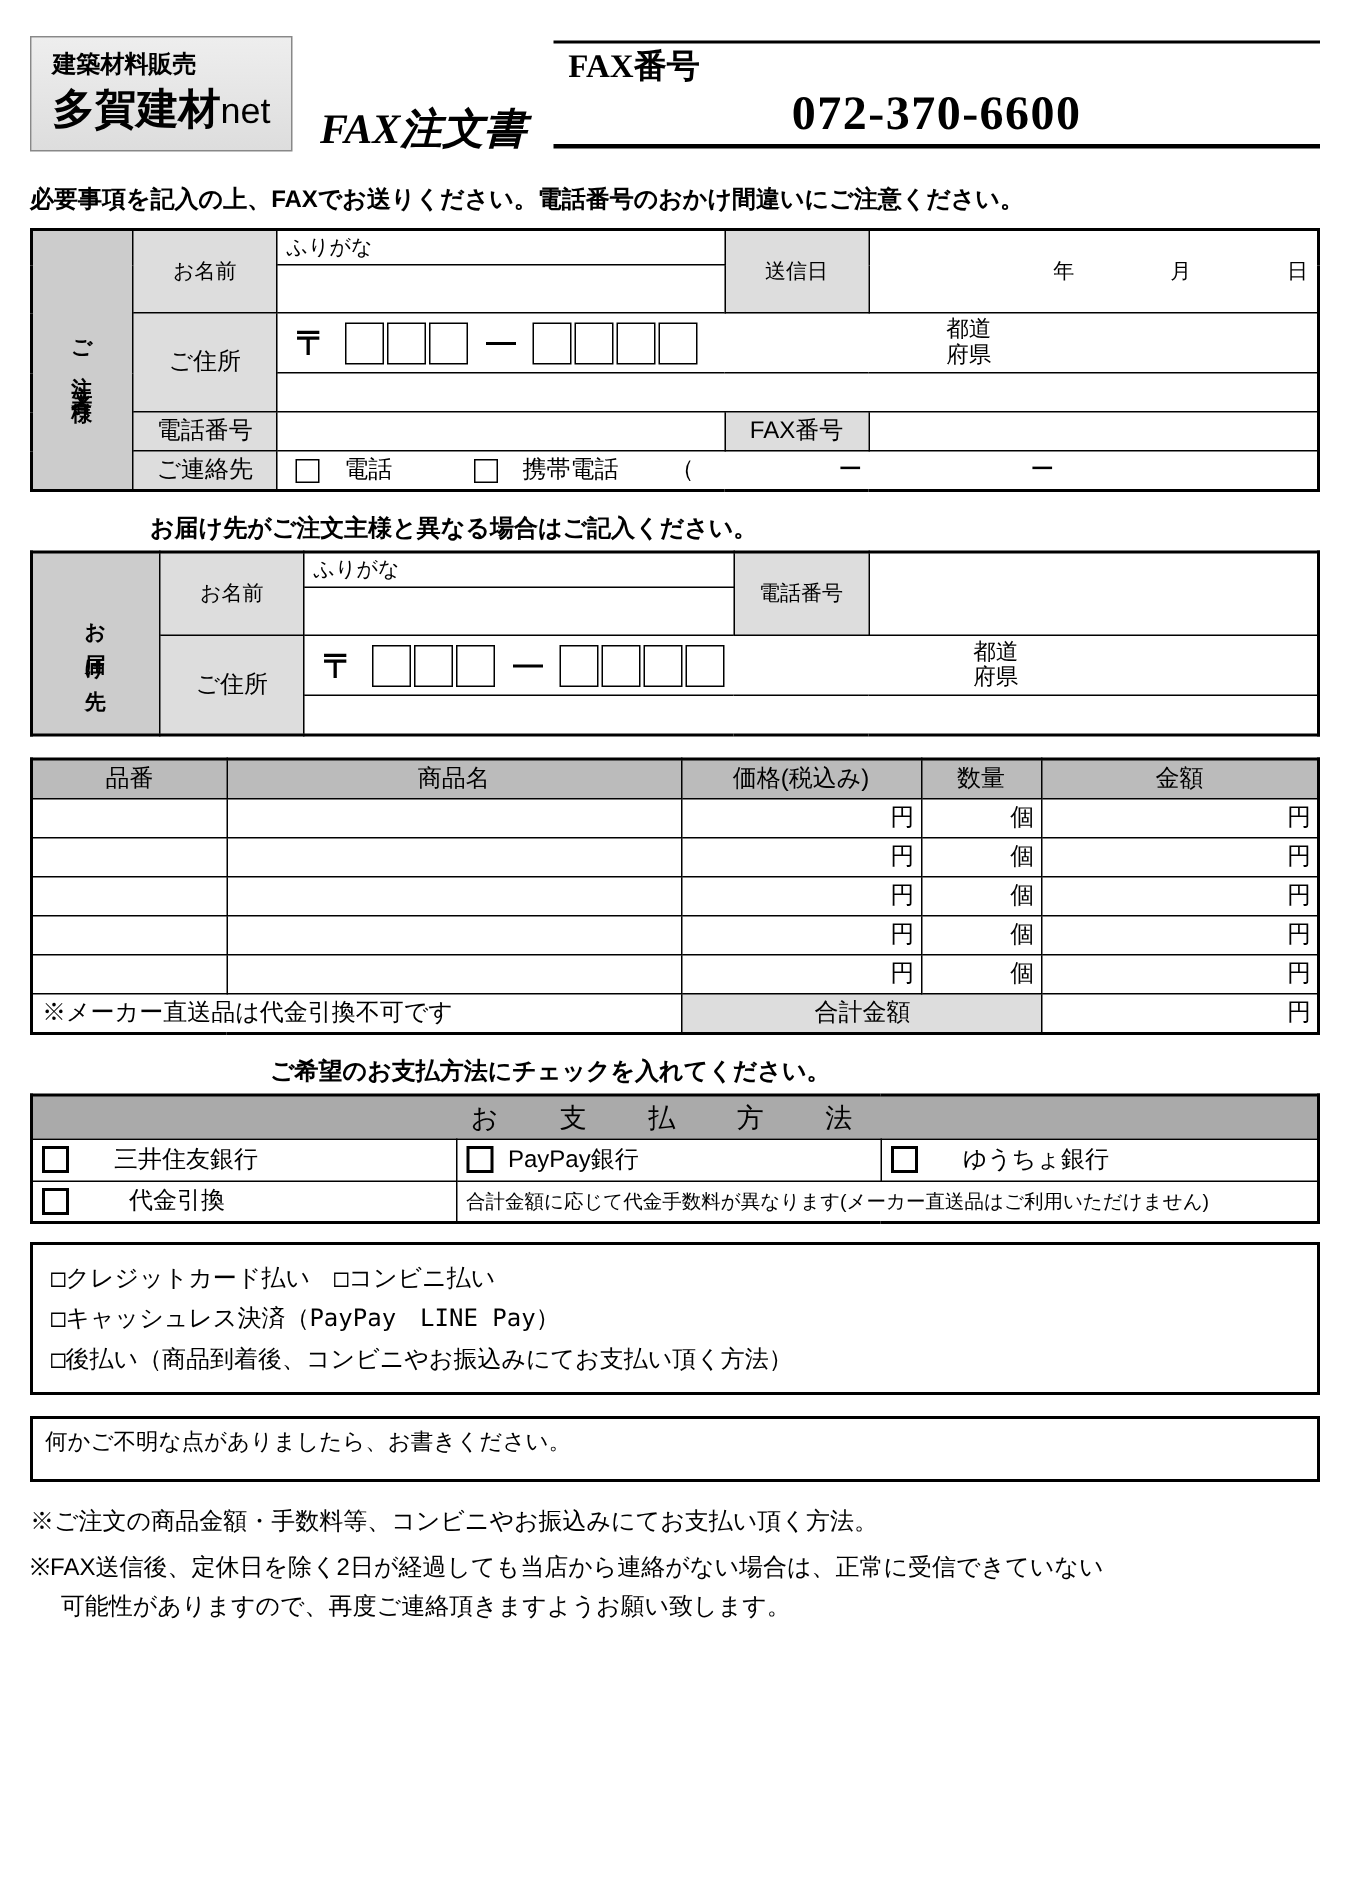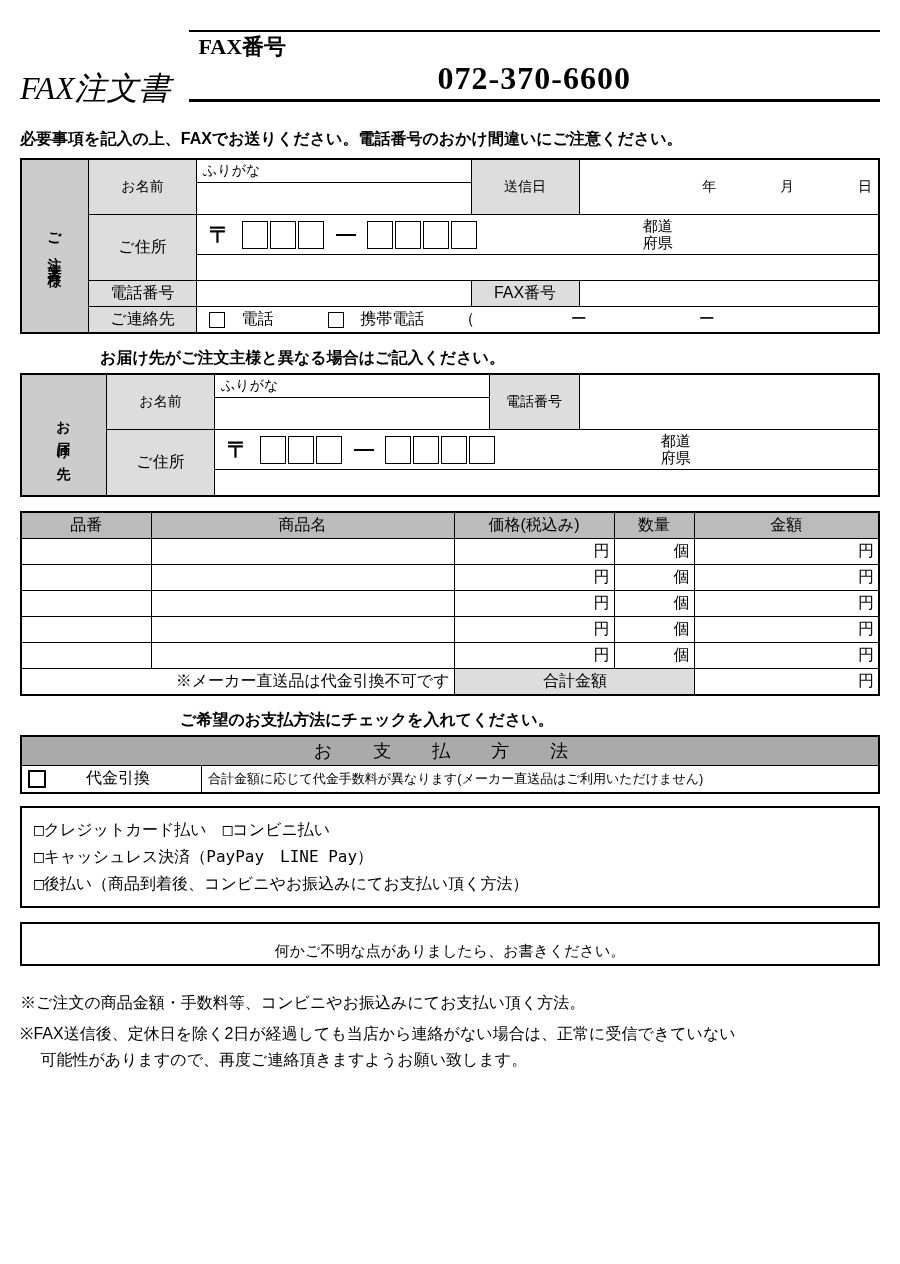--- a/index.html
+++ b/index.html
@@ -16,22 +16,22 @@
     background: linear-gradient(#eee,#ddd);
     border: 1px solid #888;
     padding: 8px 14px;
     display: inline-block;
   }
   .logo-line1 { font-size: 16px; font-weight: bold; }
   .logo-line2 { font-size: 28px; font-weight: bold; }
   .logo-line2 .net { font-weight: normal; font-size: 24px; }
   .fax-title {
     font-family: "MS PMincho", serif;
-    font-size: 32px;
-    font-weight: normal;
+    font-size: 28px;
+    font-weight: bold;
     font-style: italic;
     margin-top: 47px;
   }
   .fax-number-block { flex:1; }
   .fax-number-label { font-family:"MS Mincho",serif; font-size:22px; font-weight:bold; }
   .fax-number { font-family:"MS Mincho",serif; font-size:32px; font-weight:bold; letter-spacing:1px; text-align:center; margin-top:-2px;}
   .fax-underline { border-bottom:3px solid #000; border-top:2px solid #000; padding:0 10px 2px 10px;}
   .instruction { font-weight:bold; font-size:16px; margin:8px 0; }
   table { border-collapse: collapse; width:100%; }
   .outer { border:2.5px solid #000; margin-bottom:14px; }
@@ -40,49 +40,53 @@
     writing-mode: vertical-rl;
     text-orientation: upright;
     font-weight:bold;
     font-size:18px;
     text-align:center;
     letter-spacing:6px;
     width:44px;
     border-right:1px solid #000;
   }
   td, th { border:1px solid #000; padding:2px 6px; font-size:16px; }
-  .lbl { background:#ddd; text-align:center; font-weight:normal; width:108px; white-space:nowrap;}
+  .lbl { background:#ddd; text-align:center; font-weight:normal; width:96px; white-space:nowrap;}
   .furigana-row td { font-size:14px; height:22px; }
   .name-row td { height:32px; }
   .postal-symbol { font-family:"MS Mincho",serif; font-size:22px; font-weight:bold; display:inline-block; vertical-align:middle; margin:0 6px;}
   .postal-box { display:inline-block; width:26px; height:28px; border:1.5px solid #000; margin:0 1px; vertical-align:middle;}
   .postal-dash { display:inline-block; width:20px; border-top:2px solid #000; vertical-align:middle; margin:0 6px;}
   .prefecture { display:inline-block; line-height:1.1; font-size:15px; text-align:left; vertical-align:middle; margin-left:60px;}
   .contact-check { display:inline-block; width:16px; height:16px; border:1.5px solid #000; vertical-align:middle; margin:0 12px 0 6px;}
   .mobile-field { display:inline-block; margin-left:30px;}
   .sub-instruction { font-weight:bold; font-size:16px; margin:6px 0 4px 80px;}
   .products th { background:#bbb; font-weight:normal; text-align:center; height:26px;}
   .products td { height:26px; text-align:right; padding-right:4px;}
   .products td.left { text-align:left;}
-  .products .note-cell { text-align:right; background:#fff;}
+  .products .note-cell { text-align:left; background:#fff;}
   .products .total-lbl { text-align:center; background:#ddd; font-weight:normal;}
   .pay-header { background:#aaa; text-align:center; font-size:18px; letter-spacing:18px; height:26px;}
   .pay-row td { height:28px;}
   .pay-box { display:inline-block; width:18px; height:18px; border:2px solid #000; vertical-align:middle; margin-right:10px;}
   .pay-note { font-size:13px;}
   .extra-box { border:2px solid #000; padding:8px 12px; margin-top:-2px; margin-bottom:14px; font-size:16px; line-height:1.7;}
   .small-check { font-family: monospace; }
   .extra-note { font-size:14px; }
-  .free-text { border:2px solid #000; height:44px; padding:18px 8px; font-size:15px; margin-bottom:24px;text-align:center;}
+  .free-text { border:2px solid #000; height:44px; padding:6px 8px; font-size:15px; margin-bottom:14px;}
   .footer-note { font-size:16px; margin:6px 0; line-height:1.6;}
 </style>
 </head>
 <body>
 
 <div class="header">
+  <div class="logo-box">
+    <div class="logo-line1">建築材料販売</div>
+    <div class="logo-line2"><span>多賀建材</span><span class="net">net</span></div>
+  </div>
   <div class="fax-title">FAX注文書</div>
   <div class="fax-number-block">
     <div class="fax-underline">
       <div class="fax-number-label">FAX番号</div>
       <div class="fax-number">072-370-6600</div>
     </div>
   </div>
 </div>
 
 <div class="instruction">必要事項を記入の上、FAXでお送りください。電話番号のおかけ間違いにご注意ください。</div>
@@ -218,20 +222,25 @@
   </table>
 
 <div class="sub-instruction" style="margin-left:160px;">ご希望のお支払方法にチェックを入れてください。</div>
 
 <table class="outer">
   <tbody>
       <tr>
         <td colspan="3" class="pay-header">お 支 払 方 法</td>
       </tr>
   <tr class="pay-row">
+    <td style="width:33%;"><span class="pay-box"></span><span style="margin-left:20px;">三井住友銀行</span></td>
+    <td style="width:33%;"><span class="pay-box"></span><span>PayPay銀行</span></td>
+    <td><span class="pay-box"></span><span style="margin-left:20px;">ゆうちょ銀行</span></td>
+  </tr>
+  <tr class="pay-row">
     <td><span class="pay-box"></span><span style="margin-left:30px;">代金引換</span></td>
     <td colspan="2" class="pay-note">合計金額に応じて代金手数料が異なります(メーカー直送品はご利用いただけません)</td>
   </tr>
 </tbody>
   </table>
 
 <div class="extra-box">
   <div class="small-check">□クレジットカード払い　□コンビニ払い</div>
   <div class="small-check">□キャッシュレス決済（PayPay　LINE Pay）</div>
   <div class="small-check">□後払い（商品到着後、コンビニやお振込みにてお支払い頂く方法）</div>

